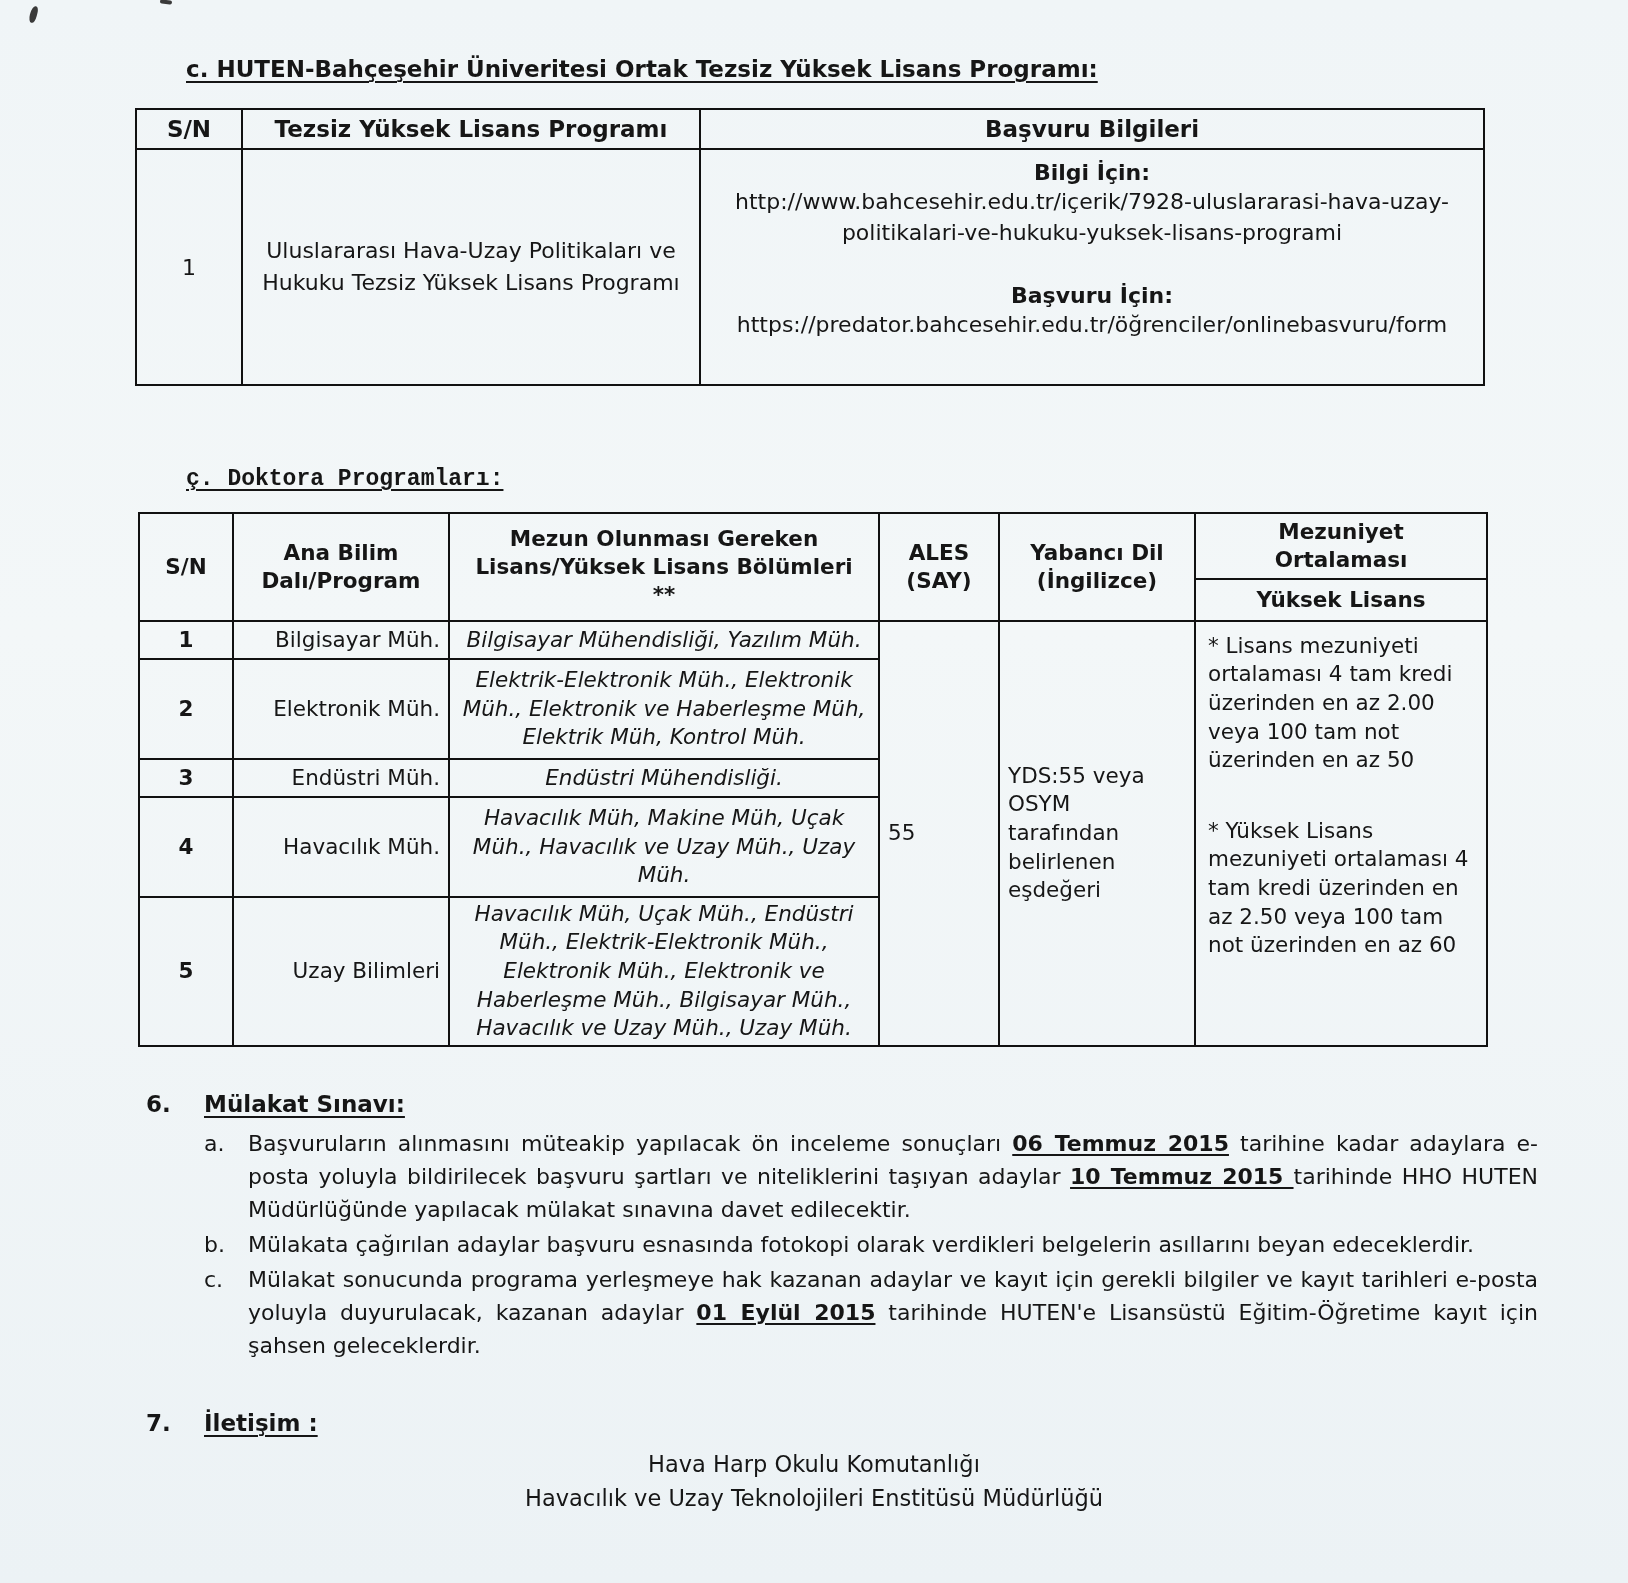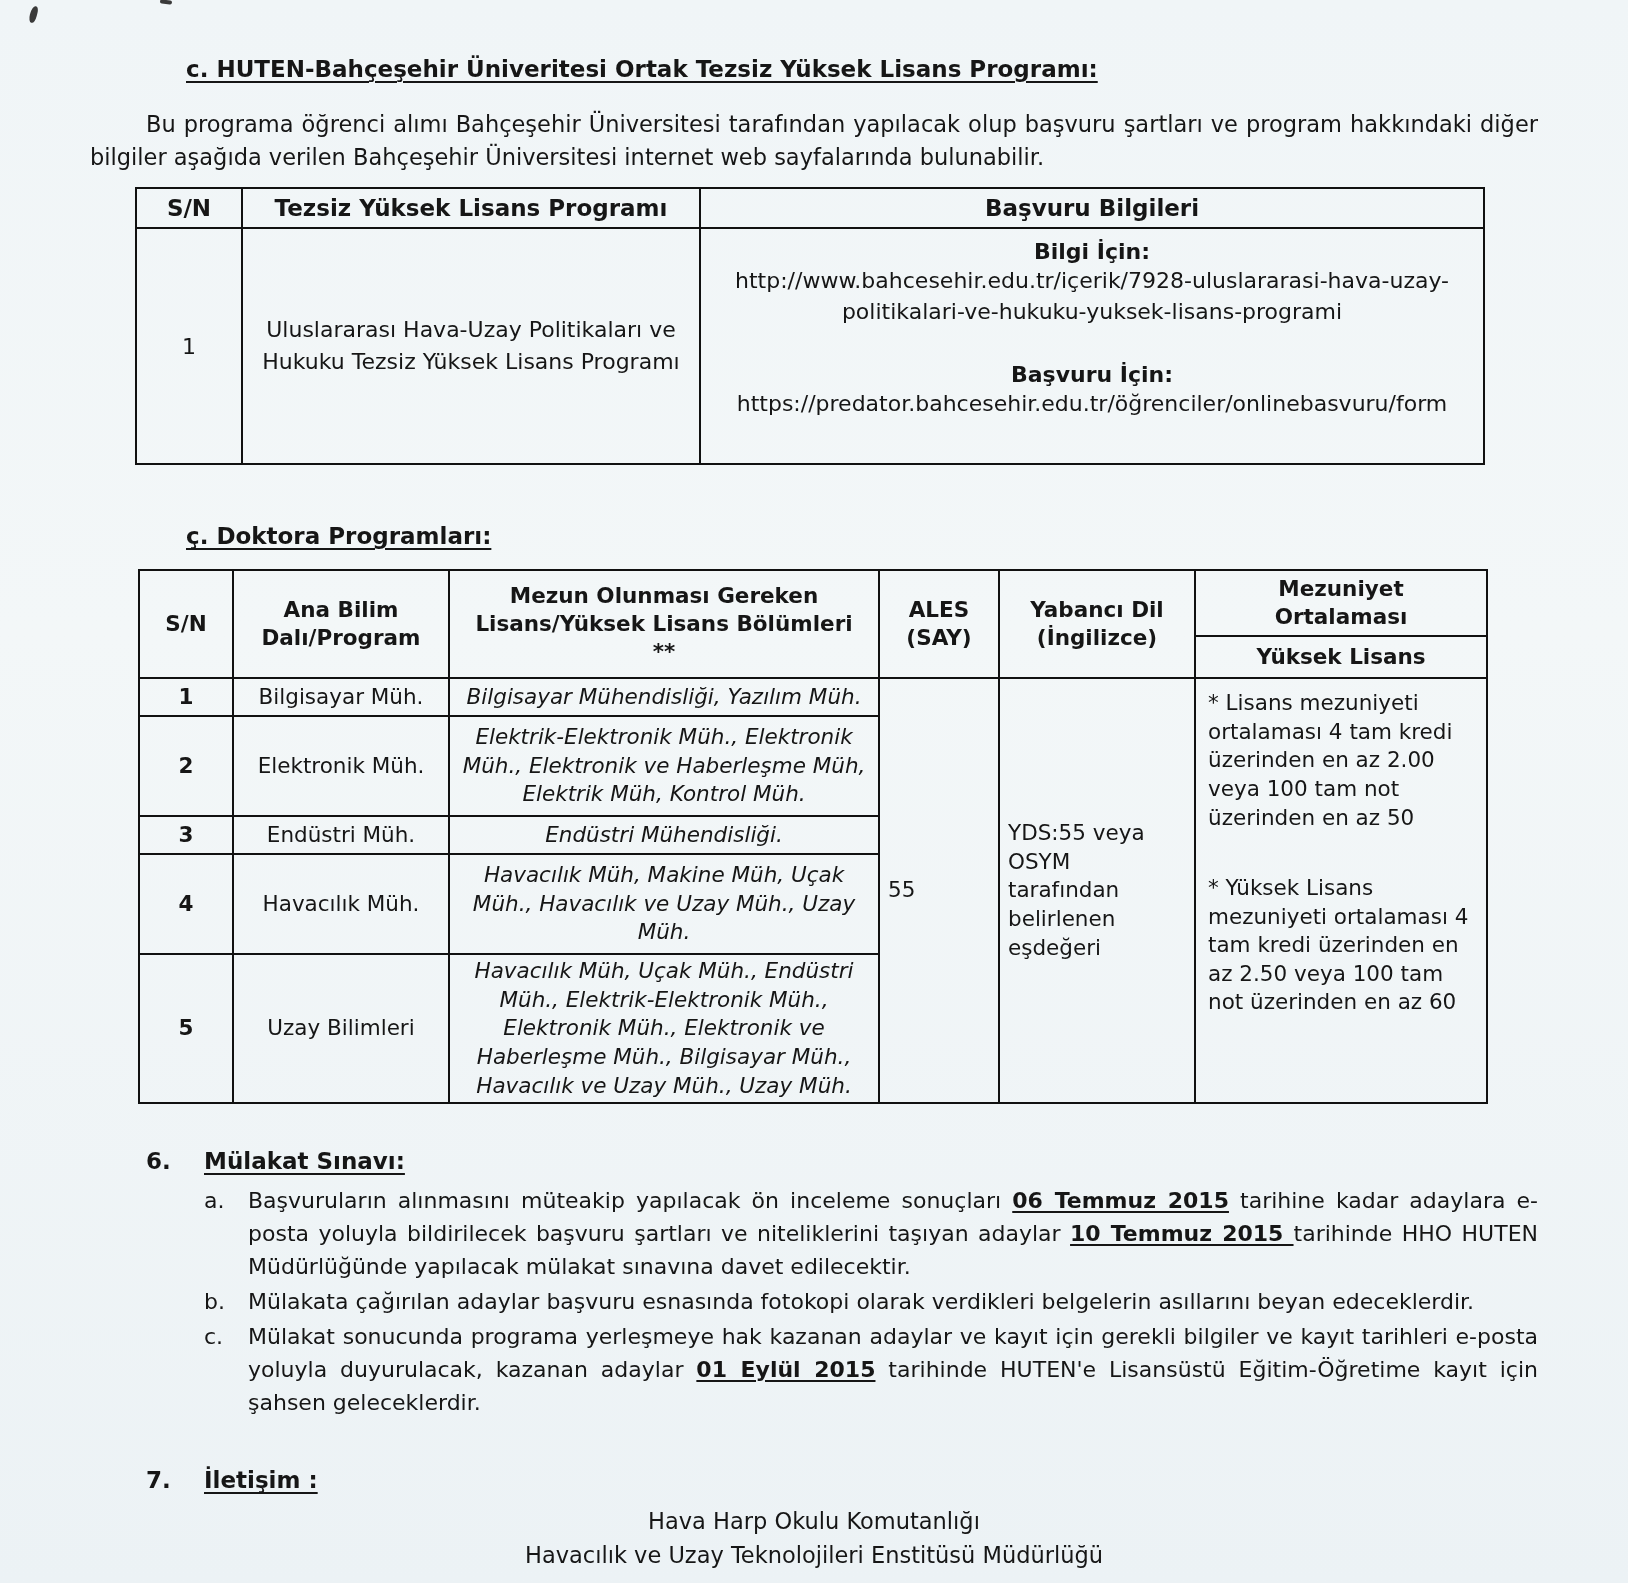--- a/index.html
+++ b/index.html
@@ -49,21 +49,21 @@
   .t1 .info-label { font-weight: bold; margin-top: 4px; }
   .t1 .info-url { margin-top: 2px; line-height: 1.4; }
   .t1 .gap { height: 30px; }
   .t1 .prog-cell { padding: 0 14px; line-height: 1.45; }
 
   
   .t2 { margin-left: 48px; width: 1348px; font-size: 21.5px; }
   .t2 th { font-weight: bold; text-align: center; vertical-align: middle; padding: 4px 2px; white-space: pre-line; line-height: 1.3; }
   .t2 td { padding: 2px 8px; vertical-align: middle; line-height: 1.33; }
   .t2 .sn-cell { text-align: center; font-weight: bold; }
-  .t2 .prog-cell { text-align: center; }
+  .t2 .prog-cell { text-align: right; }
   .t2 .dept-cell { text-align: center; font-style: italic; }
   .t2 .ales-cell, .t2 .dil-cell { text-align: left; }
   .t2 .grad-cell { vertical-align: top; padding: 10px 10px 4px 12px; }
   .t2 .grad-cell p { margin: 0 0 0 0; }
   .t2 .grad-cell p + p { margin-top: 42px; }
   .t2 .hdr-top { height: 58px; }
   .t2 .hdr-sub th { height: 32px; }
   .t2 .r1 { height: 38px; }
   .t2 .r2 { height: 100px; }
   .t2 .r3 { height: 38px; }
@@ -89,21 +89,20 @@
 </head>
 <body>
 
 <div class="page">
   <span class="artifact a1"></span>
   <span class="artifact a2"></span>
 
   <div class="content">
 
     <div class="sec-c-heading h-underline">c. HUTEN-Bahçeşehir Üniveritesi  Ortak Tezsiz Yüksek Lisans Programı:</div>
-    <p class="intro">Bu programa öğrenci alımı Bahçeşehir Üniversitesi tarafından yapılacak olup başvuru şartları ve program hakkındaki diğer bilgiler aşağıda verilen Bahçeşehir Üniversitesi internet web sayfalarında bulunabilir.</p>
 
     <table class="t1">
       <colgroup>
           <col style="width:106px">
           <col style="width:458px">
           <col style="width:784px">
         </colgroup>
       <thead>
         <tr>
           <th>S/N</th>
@@ -119,21 +118,21 @@
             <div class="info-label">Bilgi İçin:</div>
             <div class="info-url">http://www.bahcesehir.edu.tr/içerik/7928-uluslararasi-hava-uzay-politikalari-ve-hukuku-yuksek-lisans-programi</div>
             <div class="gap"></div>
             <div class="info-label">Başvuru İçin:</div>
             <div class="info-url">https://predator.bahcesehir.edu.tr/öğrenciler/onlinebasvuru/form</div>
           </td>
         </tr>
       </tbody>
     </table>
 
-    <div class="sec-c-heading h-underline" style="margin-top:58px; margin-bottom:20px;">ç. Doktora Programları:</div>
+    <div class="sec-c-heading h-underline" style="margin-top:80px; margin-bottom:20px;font-family:Liberation Mono, monospace;">ç. Doktora Programları:</div>
 
     <table class="t2">
       <colgroup>
         <col style="width:94px">
           <col style="width:216px">
           <col style="width:430px">
         <col style="width:120px">
           <col style="width:196px">
           <col style="width:292px">
       </colgroup>

